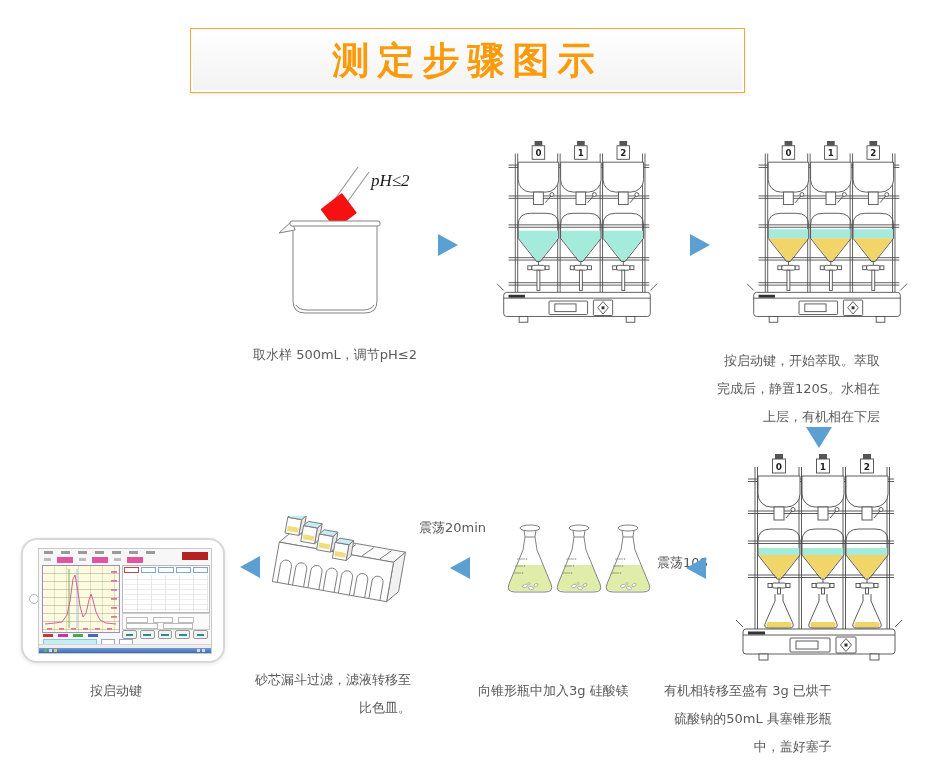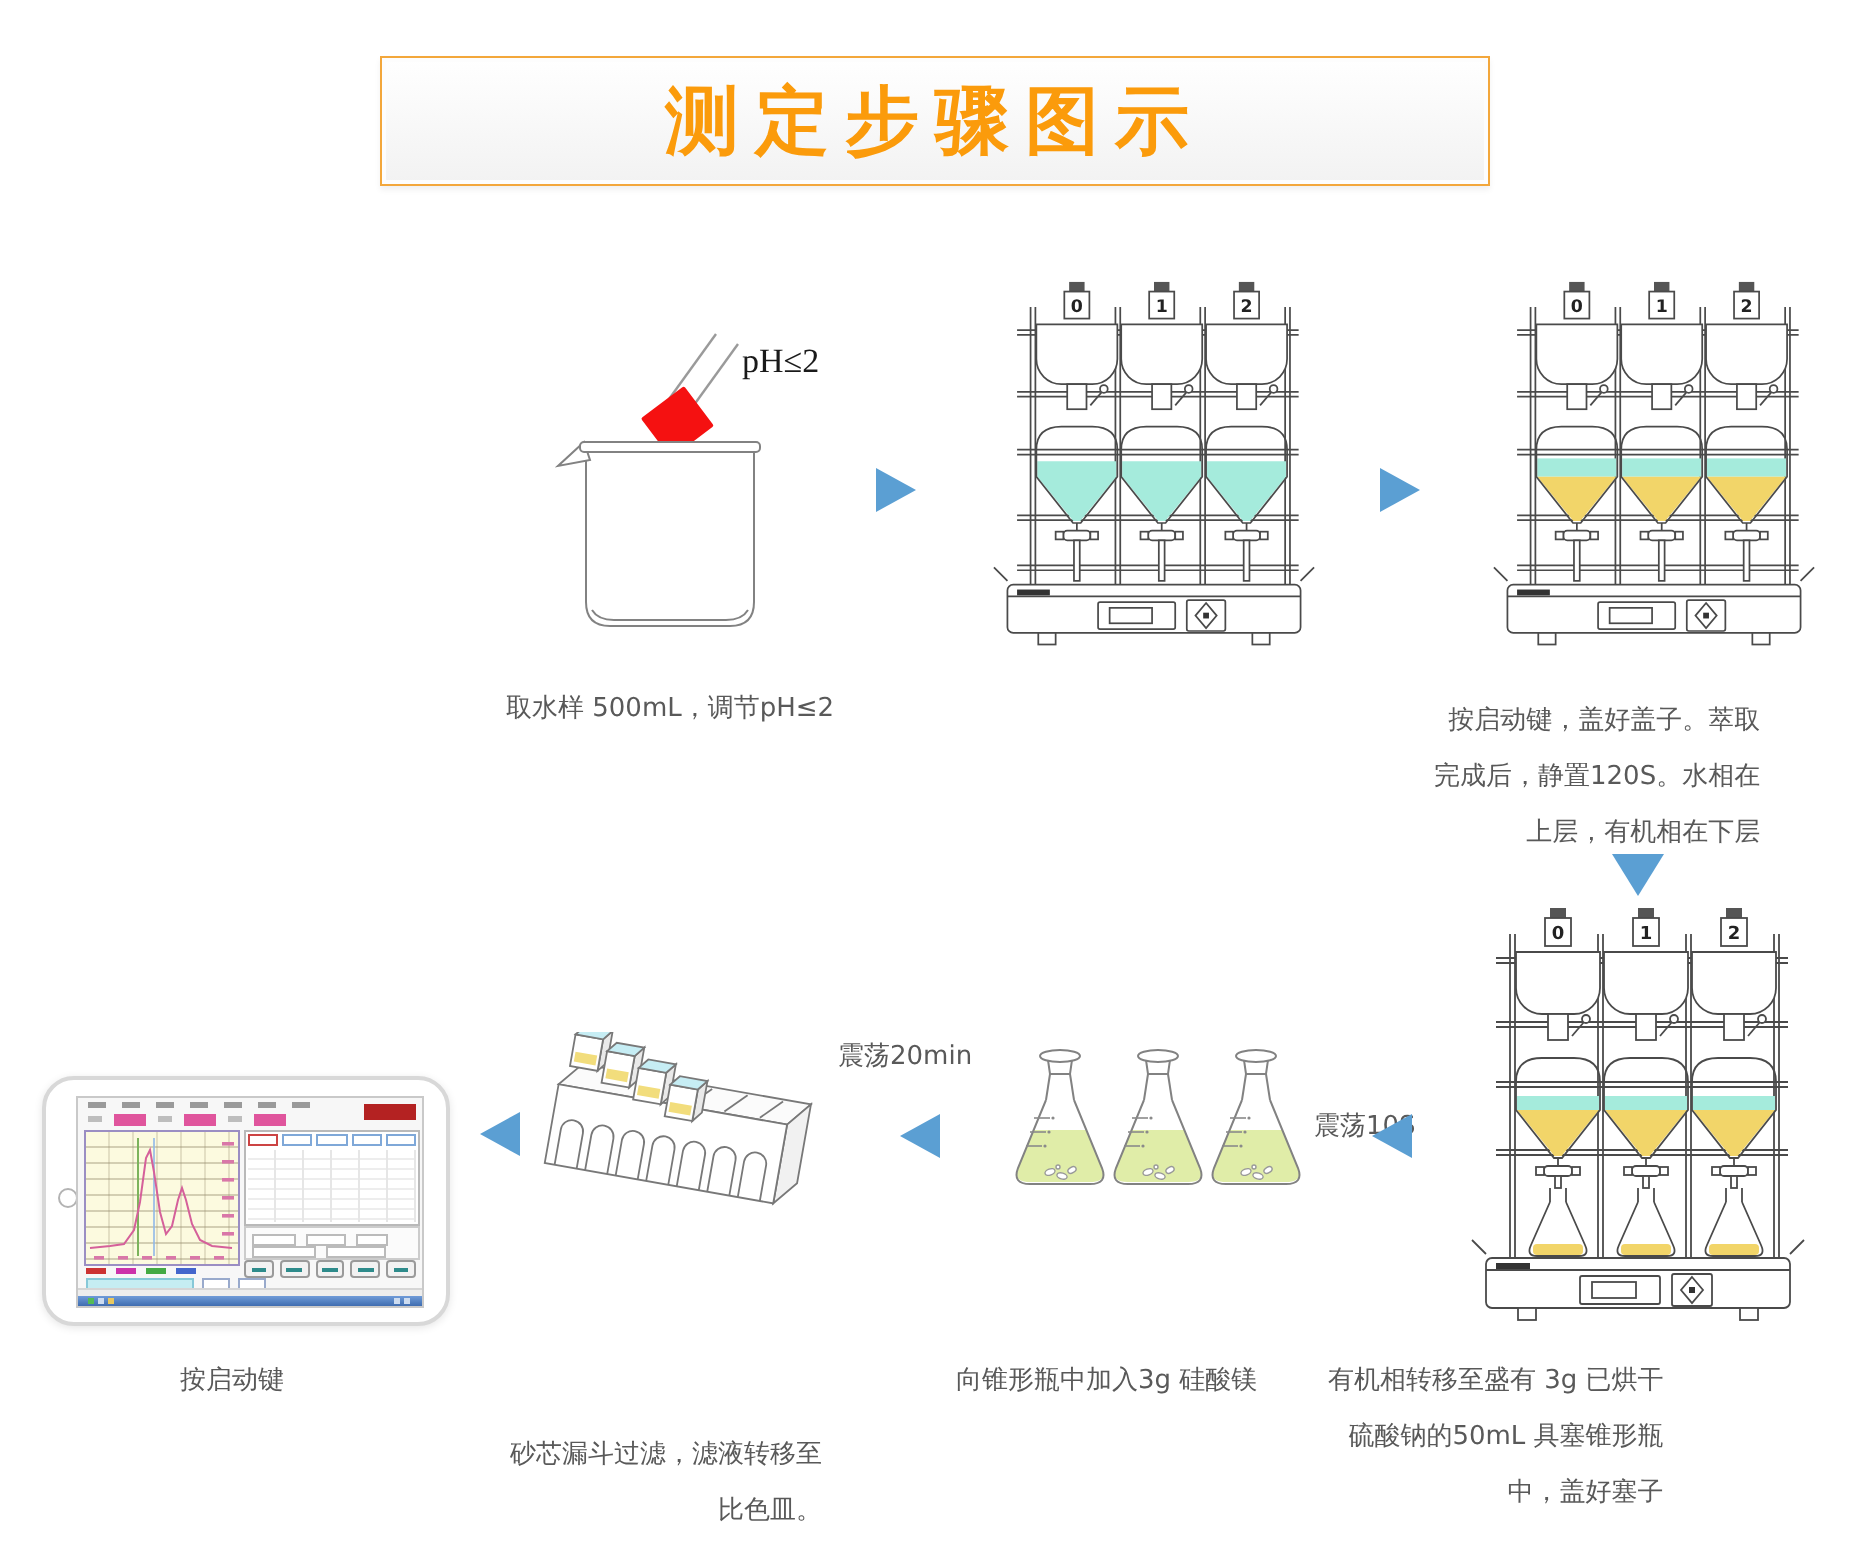--- a/index.html
+++ b/index.html
@@ -11,21 +11,21 @@
   .title-box{position:absolute;left:190px;top:28px;width:553px;height:63px;
     border:1px solid #F3A73B;background:linear-gradient(#ffffff,#f2f2f2);
     box-shadow:0 2px 3px rgba(0,0,0,.06), inset 0 0 0 2px #fdfdfd;
     display:flex;align-items:center;justify-content:center;}
   .title-box span{font-size:37px;font-weight:bold;color:var(--accent);letter-spacing:8px;}
 
   
   .caption{position:absolute;font-size:13px;line-height:28px;color:var(--cap);white-space:pre-line;text-align:right;}
   .flowlabel{position:absolute;font-size:13px;color:var(--cap);}
   .ph{position:absolute;left:371px;top:171px;font-family:"Liberation Serif","DejaVu Serif",serif;
-      font-size:17px;color:#1a1a1a;}
+      font-size:17px;color:#1a1a1a;font-style:italic;}
 
   
   .arrow{position:absolute;width:0;height:0;}
   .arrow.r{border-left:20px solid var(--ab);border-top:11px solid transparent;border-bottom:11px solid transparent;}
   .arrow.l{border-right:20px solid var(--ab);border-top:11px solid transparent;border-bottom:11px solid transparent;}
   .arrow.d{border-top:21px solid var(--ab);border-left:13px solid transparent;border-right:13px solid transparent;}
 
   
   svg .ln{stroke:#4a4a4a;stroke-width:0.9;fill:none;}
   svg .box{stroke:#4a4a4a;stroke-width:0.9;fill:#fff;}
@@ -242,21 +242,21 @@
         <line class="ln" x1="10" y1="164" x2="162" y2="164"></line>
         <rect x="15" y="160.5" width="17" height="3" fill="#333"></rect>
         <rect class="box" x="57" y="167" width="40" height="14" rx="1"></rect>
         <rect class="boxn" x="63" y="170" width="22" height="8"></rect>
         <rect class="box" x="103" y="166" width="20" height="16" rx="1"></rect>
         <polygon class="boxn" points="113,167.5 118.5,174 113,180.5 107.5,174"></polygon>
         <rect x="111.5" y="172.5" width="3" height="3" fill="#333"></rect>
         <rect class="box" x="26" y="183" width="9" height="6"></rect>
         <rect class="box" x="137" y="183" width="9" height="6"></rect>
       </svg></div>
-  <div class="caption" style="left:717px;top:347px">按启动键，盖好盖子。萃取
+  <div class="caption" style="left:717px;top:347px">按启动键，开始萃取。萃取
 完成后，静置120S。水相在
 上层，有机相在下层</div>
 
   <div class="arrow d" style="left:806px;top:427px"></div>
 
   <div class="rig" style="left:733px;top:453px;width:172px;height:210px"><svg viewBox="0 0 172 210" width="100%" height="100%" preserveAspectRatio="xMidYMid meet">
         <line class="ln" x1="22" y1="14" x2="22" y2="176"></line>
         <line class="ln" x1="24.5" y1="14" x2="24.5" y2="176"></line>
         <line class="ln" x1="66" y1="14" x2="66" y2="176"></line>
         <line class="ln" x1="68.5" y1="14" x2="68.5" y2="176"></line>
@@ -435,21 +435,21 @@
           <rect x="50" y="21" width="14" height="16" fill="#fff"></rect>
           <rect x="51.5" y="29.5" width="11" height="5" style="fill:var(--cyel)" stroke="none"></rect>
           <polygon points="50,21 64,21 68,16 54,16" style="fill:var(--ccyan)"></polygon>
           <polygon points="81,26.5 85,21.5 85,37.5 81,42.5" fill="#e9e9e9"></polygon>
           <rect x="67" y="26.5" width="14" height="16" fill="#fff"></rect>
           <rect x="68.5" y="35" width="11" height="5" style="fill:var(--cyel)" stroke="none"></rect>
           <polygon points="67,26.5 81,26.5 85,21.5 71,21.5" style="fill:var(--ccyan)"></polygon>
         </g>
       </svg>
   </div>
-  <div class="caption" style="left:255px;top:714px">砂芯漏斗过滤，滤液转移至
+  <div class="caption" style="left:255px;top:666px">砂芯漏斗过滤，滤液转移至
 比色皿。</div>
 
   <div class="tablet">
     <div class="tab-cam"></div>
     <div class="tscreen">
       <div class="sm-menu"></div>
       <div class="sm-readings">
         <b></b>
           <i></i>
           <b></b>

